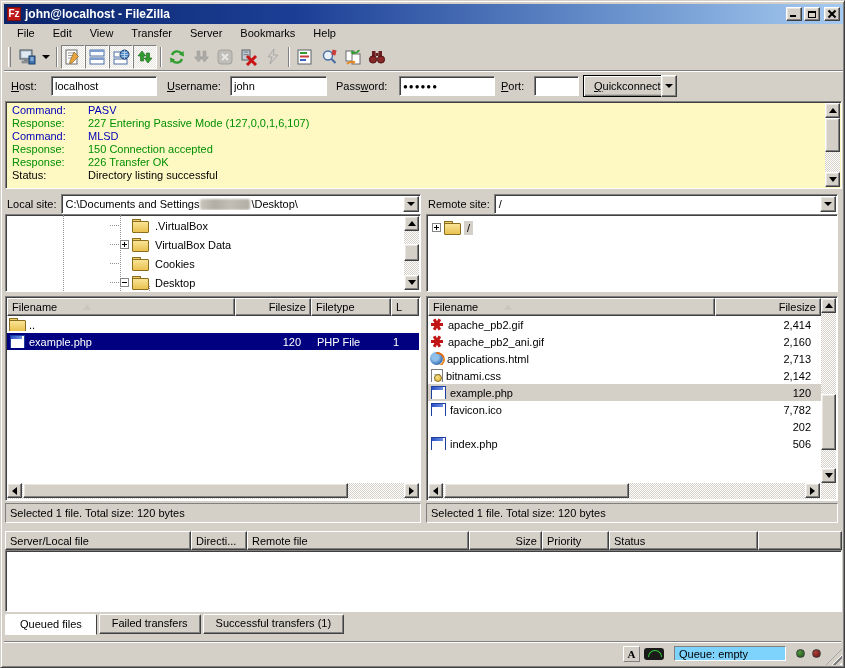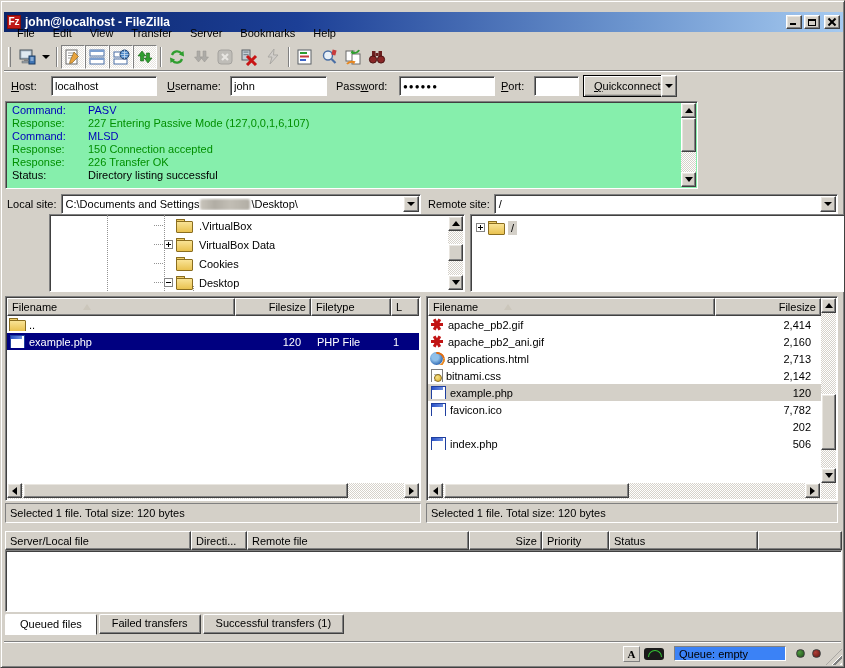--- a/index.html
+++ b/index.html
@@ -14,21 +14,21 @@
   }
 
   
   .raised{ border:1px solid; border-color:#fff #404040 #404040 #fff; box-shadow: inset -1px -1px 0 #808080, inset 1px 1px 0 #e9e6e0; background:#d4d0c8; }
   .dither{ background:conic-gradient(#fff 25%, #d6d2ca 0 50%, #fff 0 75%, #d6d2ca 0); background-size:2px 2px; }
   .vsep{ width:2px; height:20px; border-left:1px solid #808080; border-right:1px solid #fff; margin:0 3px; }
 
   
   .titlebar{ position:absolute; top:3px; left:3px; width:839px; height:18px;
     background:linear-gradient(90deg,#0a246a 0%,#1c3f96 35%,#6d96cf 75%,#a6caf0 100%);
-    display:flex; align-items:center; padding:10px 3px;margin-top:8px; }
+    display:flex; align-items:center; padding:10px 3px; }
   .app-icon{ width:14px; height:14px; background:#bf1818; border:1px solid #7e0e0e; color:#fff;
     font-weight:bold; font-size:10px; line-height:12px; text-align:center; margin-right:4px; }
   .title-text{ color:#fff; font-weight:bold; font-size:12px; flex:1; white-space:nowrap; }
   .winbtns{ display:flex; gap:2px; }
   .winbtn{ width:16px; height:14px; position:relative; }
   .winbtn.close{ margin-left:2px; }
   .glyph-min{ position:absolute; left:3px; bottom:3px; width:6px; height:2px; background:#000; }
   .glyph-max{ position:absolute; left:3px; top:3px; width:8px; height:7px; border:1px solid #000; border-top:2px solid #000; }
   .glyph-x{ position:absolute; left:2px; top:1px; width:10px; height:10px; }
   .glyph-x::before,.glyph-x::after{ content:""; position:absolute; left:4px; top:0; width:2px; height:10px; background:#000; }
@@ -50,21 +50,21 @@
   .quickbar{ position:absolute; top:69px; left:3px; width:839px; height:31px;
     border-top:1px solid #808080; box-shadow:0 1px 0 #fff inset; }
   .quickbar .lbl{ position:absolute; top:9px; }
   .qinput{ position:absolute; top:5px; height:20px; border:1px solid; border-color:#808080 #fff #fff #808080;
     box-shadow:inset 1px 1px 0 #404040; background:#fff; font-family:"Liberation Sans",sans-serif; font-size:11px; padding:0 3px; }
   .qc-btn{ position:absolute; top:4px; height:22px; padding:0 10px; font-size:11px;
     border:1px solid #000; box-shadow: inset 1px 1px 0 #fff, inset -1px -1px 0 #808080, inset -2px -2px 0 #b9b5ad; background:#d4d0c8; }
   .qc-drop{ position:absolute; top:4px; width:16px; height:22px; display:flex; align-items:center; justify-content:center; }
 
   
-  .log{ position:absolute; top:100px; left:4px; width:693px; height:88px; background:#86efac;
+  .log{ position:absolute; top:100px; left:4px; width:837px; height:88px; background:#fef9c3;
     border:1px solid; border-color:#808080 #fff #fff #808080; box-shadow:inset 1px 1px 0 #404040; overflow:hidden; }
   .log-line{ display:flex; line-height:13px; padding-left:4px; white-space:nowrap; }
   .log-line .llabel{ width:76px; flex:none; }
   .log-line.command{ color:#0000bb; }
   .log-line.response{ color:#008f00; }
   .log-line.status{ color:#000; }
 
   
   .vscroll{ position:absolute; width:15px; top:1px; bottom:1px; right:1px; }
   .hscroll{ position:absolute; height:16px; left:1px; bottom:1px; }
@@ -80,21 +80,21 @@
   .site-row{ position:absolute; top:193px; height:20px; display:flex; align-items:center; }
   .site-label{ padding:0 4px 0 2px; white-space:nowrap; }
   .combo{ position:relative; height:20px; background:#fff; border:1px solid; border-color:#808080 #fff #fff #808080;
     box-shadow:inset 1px 1px 0 #404040; display:flex; align-items:center; padding:0 20px 0 4px; }
   .combo-btn{ position:absolute; right:1px; top:1px; bottom:1px; width:16px; display:flex; align-items:center; justify-content:center; }
   .redact{ display:inline-block; width:50px; height:11px; margin:0 1px; vertical-align:-2px;
     background:linear-gradient(90deg,#c9c5bc,#b1ada4 30%,#c2beb5 60%,#b1ada4); filter:blur(1.3px); border-radius:2px; }
 
   
   .tree{ position:absolute; top:213px; height:78px; background:#fff;
-    border:1px solid; border-color:#808080 #fff #fff #808080; box-shadow:inset 1px 1px 0 #404040; overflow:hidden;margin-left:44px; }
+    border:1px solid; border-color:#808080 #fff #fff #808080; box-shadow:inset 1px 1px 0 #404040; overflow:hidden; }
   .guide{ position:absolute; top:0; bottom:0; border-left:1px dotted #929292; }
   .tree-row{ display:flex; align-items:center; height:19px; white-space:nowrap; }
   .ltree .tree-row{ padding-left:104px; }
   .conn{ width:9px; border-top:1px dotted #929292; margin-right:1px; }
   .exp{ width:9px; height:9px; border:1px solid #848484; background:#fff; position:relative; flex:none; margin-right:3px; }
   .exp::before{ content:""; position:absolute; left:1px; top:3px; width:5px; height:1px; background:#000; }
   .exp.plus::after{ content:""; position:absolute; left:3px; top:1px; width:1px; height:5px; background:#000; }
   .exp.none{ visibility:hidden; }
   .tree-label{ padding:1px 3px; }
   .tree-label.sel{ background:#d4d0c8; }
@@ -154,21 +154,21 @@
   .statusbar{ position:absolute; left:3px; right:3px; bottom:3px; height:23px;
     border-top:1px solid #808080; box-shadow:0 1px 0 #fff inset;
     display:flex; align-items:center; justify-content:flex-end; padding:1px 20px 0 4px; gap:4px; }
   .sb-ascii{ width:17px; height:16px; border:1px solid; border-color:#fff #808080 #808080 #fff;
     display:flex; align-items:center; justify-content:center; font-weight:bold; font-size:11px; font-family:"Liberation Serif",serif; }
   .sb-ascii::before{ content:"A"; }
   .sb-speed{ width:20px; height:12px; background:#1a1a1a; border-radius:3px; position:relative; }
   .sb-speed::before{ content:""; position:absolute; left:4px; bottom:3px; width:12px; height:6px;
     border:1px solid #35c435; border-bottom:none; border-radius:10px 10px 0 0; }
   .sb-queue{ width:112px; height:15px; border:1px solid; border-color:#808080 #fff #fff #808080;
-    display:flex; align-items:center; padding-left:4px; background:#3b82f6; margin:16px 6px; }
+    display:flex; align-items:center; padding-left:4px; background:#7dd3fc; margin:16px 6px; }
   .led{ width:9px; height:9px; border-radius:50%; border:1px solid #3c3c3c; }
   .led.green{ background:radial-gradient(circle at 35% 35%, #4f9a3f, #1e4d18); }
   .led.red{ background:radial-gradient(circle at 35% 35%, #b04038, #5d1410); margin-left:3px; }
   .grip{ }
   .resize-grip{ position:absolute; right:2px; bottom:2px; width:16px; height:16px;
     background:repeating-linear-gradient(135deg, transparent 0 3px, #fff 3px 4px, #808080 4px 6px); clip-path:polygon(100% 0, 100% 100%, 0 100%); }
 </style>
 </head>
 <body>
 

